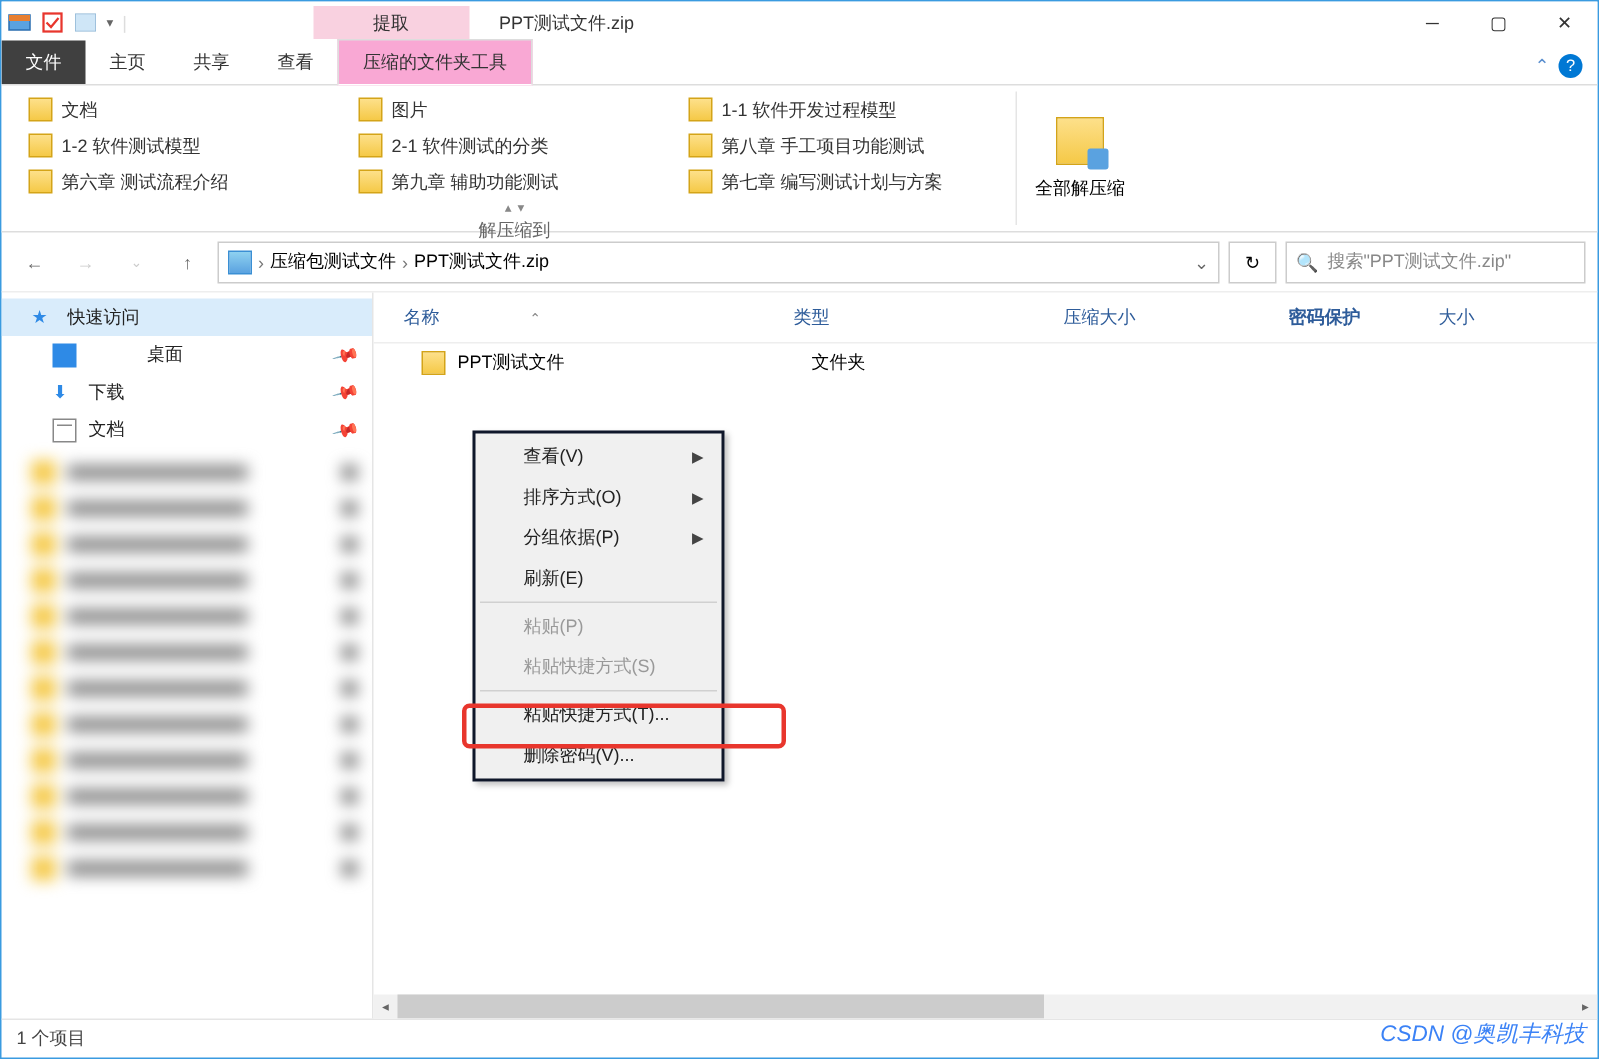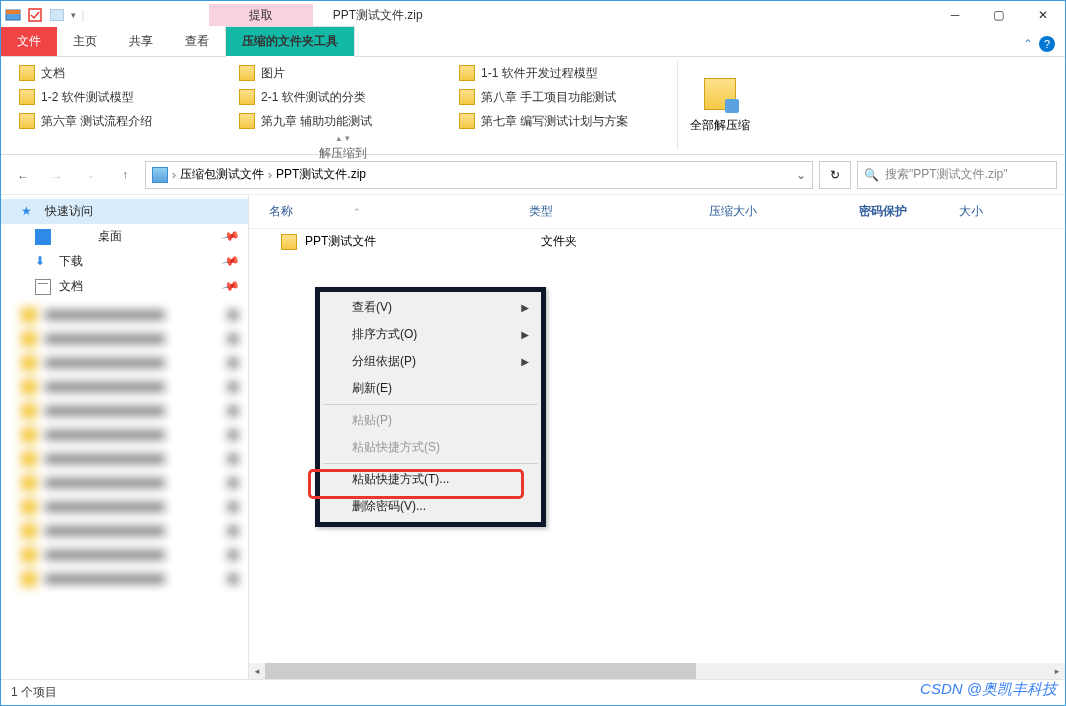--- a/index.html
+++ b/index.html
@@ -8,22 +8,22 @@
 .titlebar { height: 28px; display: flex; align-items: center; background: #fff; }
 .titlebar .qat { display: flex; align-items: center; padding: 0 4px; gap: 6px; }
 .titlebar .qat-icon { width: 16px; height: 16px; display: inline-flex; align-items: center; justify-content: center; }
 .contextual { background: #f9d1e0; height: 22px; padding: 0 40px; display: flex; align-items: center; margin-left: 120px; color: #333; }
 .title-text { flex: 1; text-align: left; padding-left: 20px; color: #333; }
 .window-controls { display: flex; }
 .window-controls div { width: 44px; height: 28px; display: flex; align-items: center; justify-content: center; color: #333; }
 
 .tabs { height: 28px; display: flex; align-items: flex-end; border-bottom: 1px solid #ddd; background: #fff; position: relative; }
 .tab { padding: 6px 16px; color: #333; cursor: pointer; }
-.tab.file { background: #ef4444; color: #fff; font-family: Liberation Mono, monospace; }
-.tab.active { border: 1px solid #ddd; border-bottom: 1px solid #fff; background: #14b8a6; margin-bottom: -1px; position: relative; font-weight: bold; }
+.tab.file { background: #404040; color: #fff; font-family: Liberation Mono, monospace; }
+.tab.active { border: 1px solid #ddd; border-bottom: 1px solid #fff; background: #f9a8d4; margin-bottom: -1px; position: relative; }
 .help-btn { margin-left: auto; padding: 4px 10px; display: flex; gap: 6px; align-items: center; }
 .help-circle { width: 16px; height: 16px; border-radius: 50%; background: #0078d4; color: #fff; display: flex; align-items: center; justify-content: center; font-size: 11px; }
 
 .ribbon { height: 98px; background: #fff; border-bottom: 1px solid #ddd; display: flex; padding: 4px 8px; }
 .ribbon-group { display: flex; flex-direction: column; padding: 0 4px; border-right: 1px solid #e5e5e5; }
 .ribbon-list { display: grid; grid-template-columns: repeat(3, 220px); grid-template-rows: repeat(3, 24px); gap: 0; }
 .ribbon-item { display: flex; align-items: center; gap: 6px; padding: 2px 6px; color: #333; }
 .ribbon-item .ficon { width: 16px; height: 16px; background: linear-gradient(#fde08a, #f5c947); border: 1px solid #d4a418; }
 .ribbon-label { text-align: center; color: #666; font-size: 12px; padding: 2px 0; }
 .ribbon-btn { display: flex; flex-direction: column; align-items: center; justify-content: center; padding: 4px 12px; gap: 8px; }
@@ -62,21 +62,21 @@
 .col { padding: 4px 8px; }
 .col.name { width: 260px; display: flex; align-items: center; gap: 60px; }
 .col.type { width: 180px; }
 .col.csize { width: 150px; }
 .col.prot { width: 100px; font-weight: bold; }
 .col.size { width: 80px; }
 .sort-ind { color: #888; font-size: 9px; }
 .file-row { display: flex; align-items: center; padding: 4px 12px; gap: 8px; }
 .file-row .folder-icon { width: 16px; height: 16px; background: linear-gradient(#fde08a, #f5c947); border: 1px solid #d4a418; }
 
-.context-menu { position: absolute; left: 314px; top: 286px; width: 231px; background: #f0f0f0; border: 5px solid #0f172a; box-shadow: 2px 2px 4px rgba(0,0,0,0.25); padding: 2px; }
+.context-menu { position: absolute; left: 314px; top: 286px; width: 168px; background: #f0f0f0; border: 2px solid #0f172a; box-shadow: 2px 2px 4px rgba(0,0,0,0.25); padding: 2px; }
 .cm-item { padding: 5px 28px 5px 30px; display: flex; align-items: center; position: relative; color: #222; }
 .cm-item.disabled { color: #999; }
 .cm-item .arrow { position: absolute; right: 10px; color: #444; font-size: 10px; }
 .cm-sep { height: 1px; background: #d0d0d0; margin: 2px 1px; }
 .highlight-box { position: absolute; left: 307px; top: 468px; width: 216px; height: 30px; border: 3px solid #e8362d; border-radius: 5px; pointer-events: none; }
 
 .statusbar { height: 26px; border-top: 1px solid #e5e5e5; display: flex; align-items: center; padding: 0 10px; color: #444; }
 .watermark { position: absolute; right: 8px; bottom: 6px; color: #3b82f6; font-size: 15px; font-style: italic; }
 
 .hscroll { position: absolute; bottom: 0; left: 0; right: 0; height: 16px; background: #f1f1f1; display: flex; align-items: center; }

